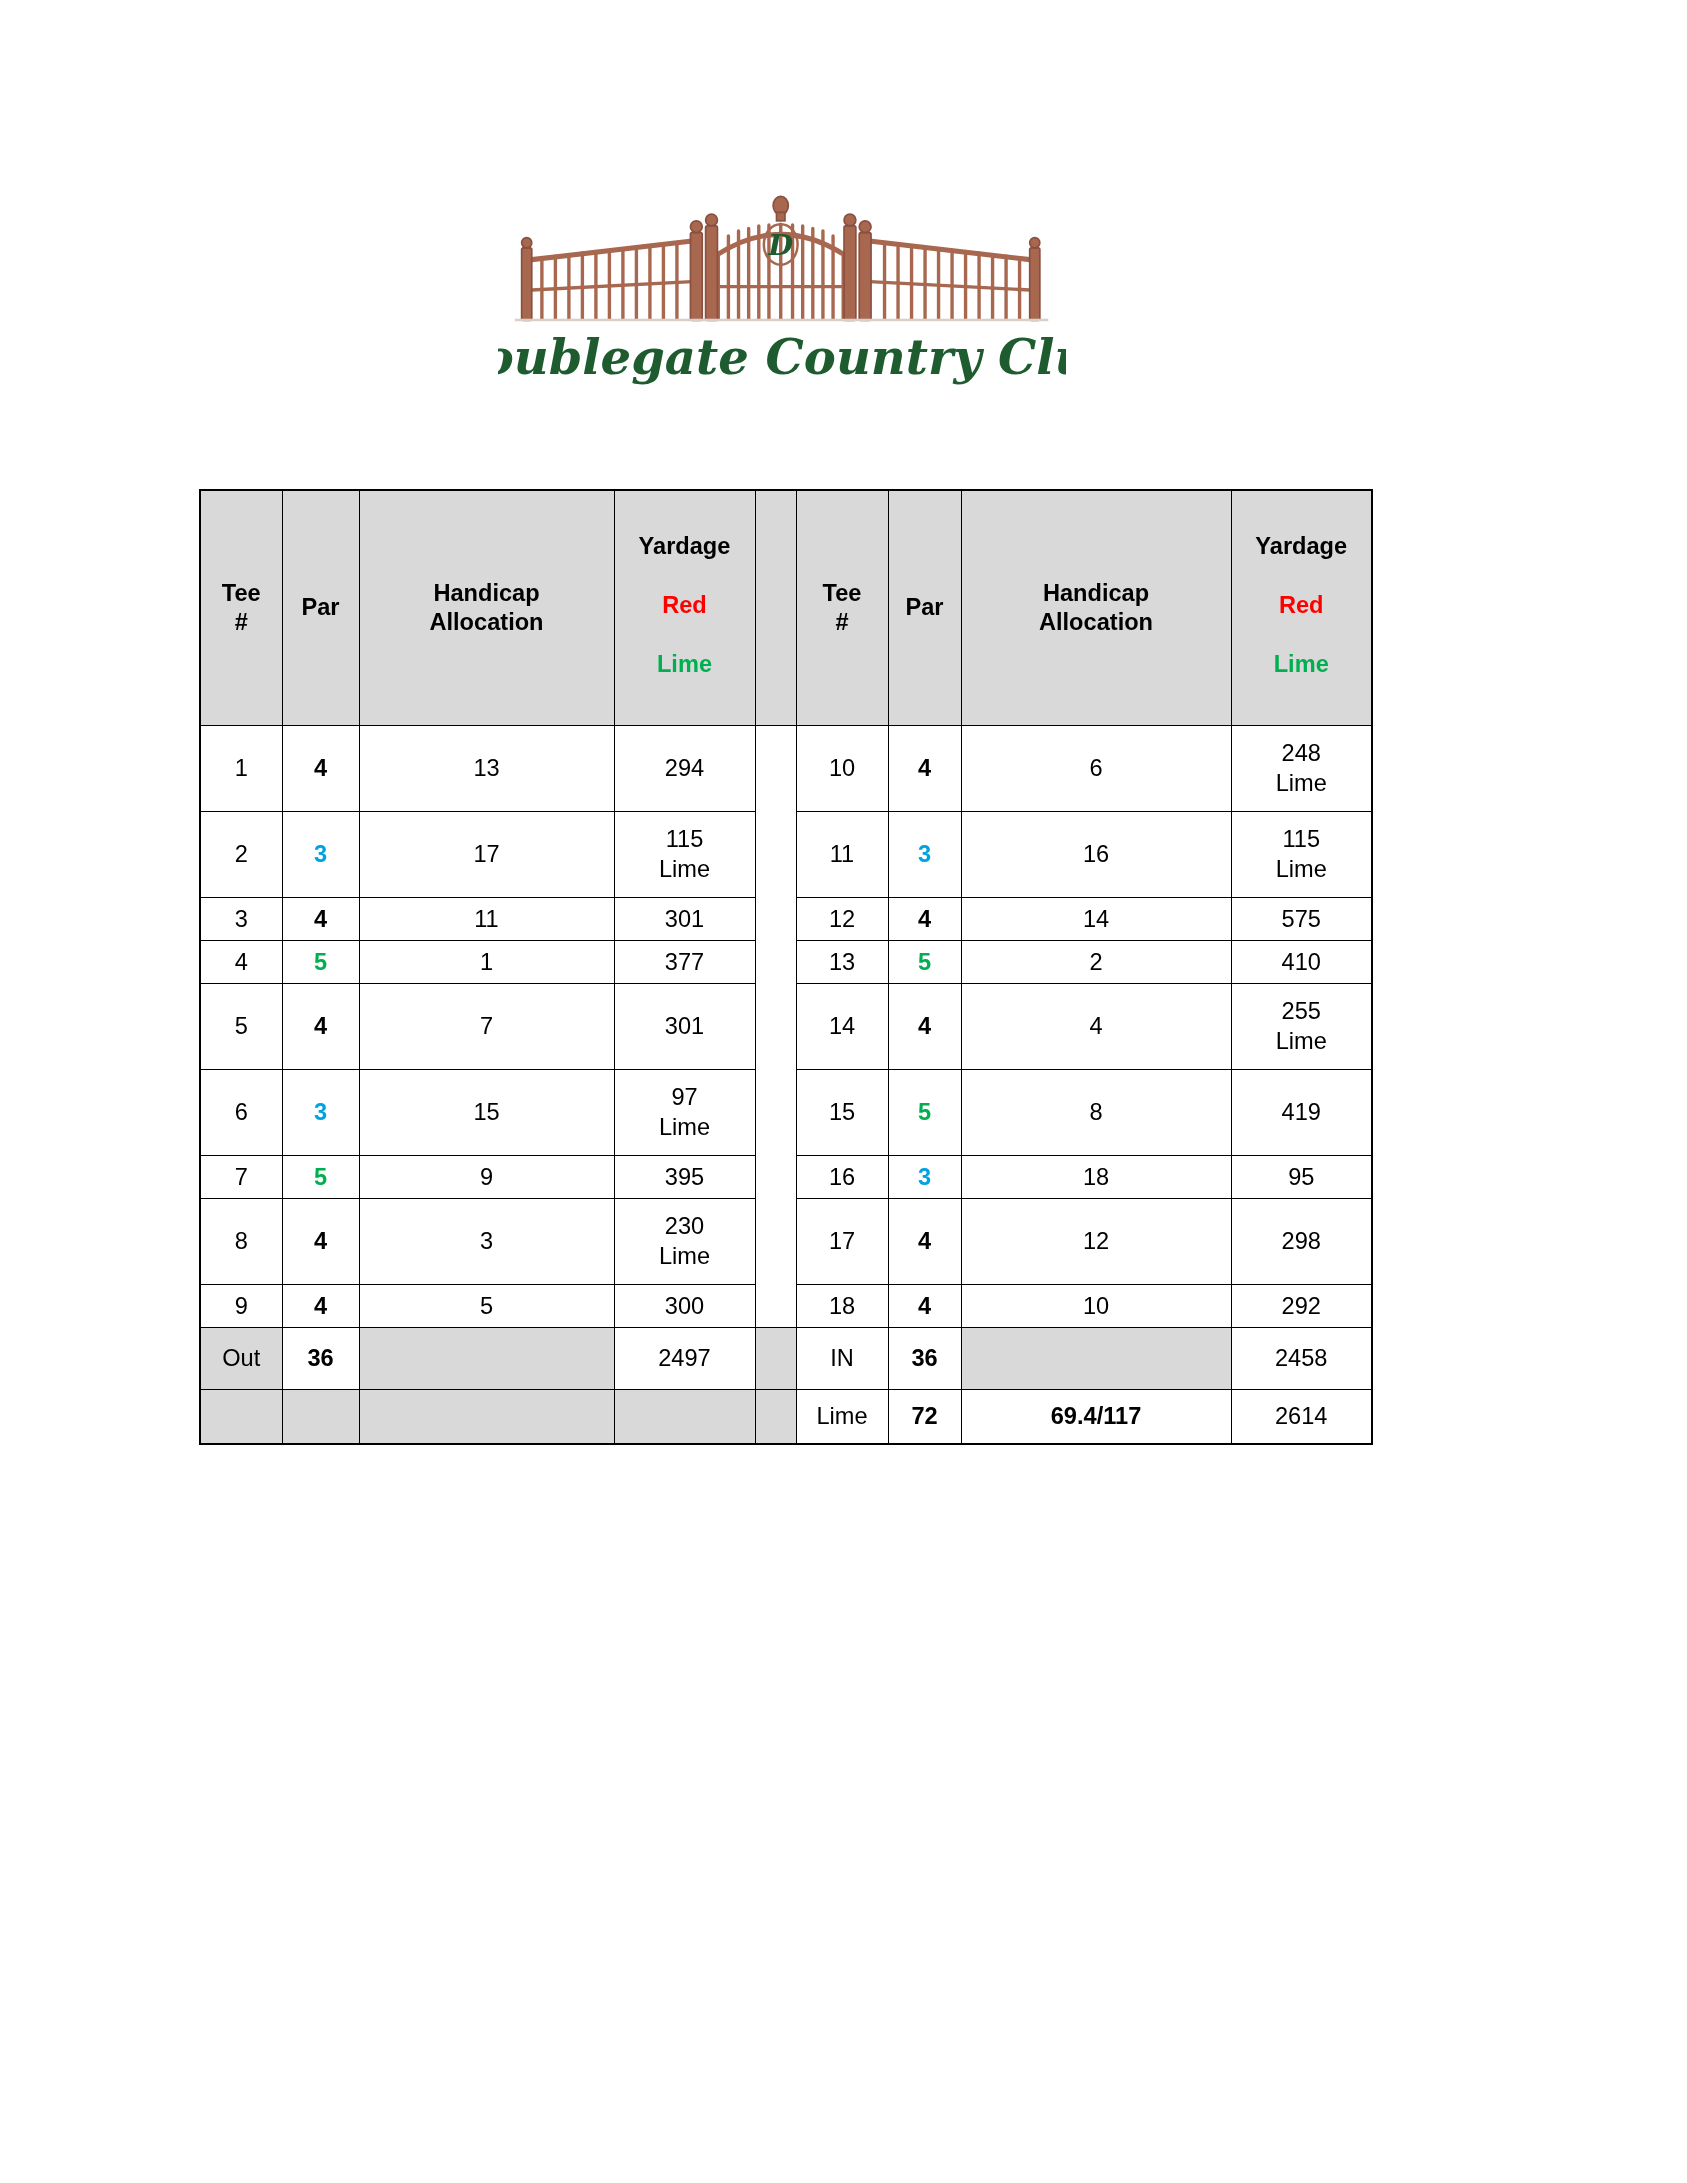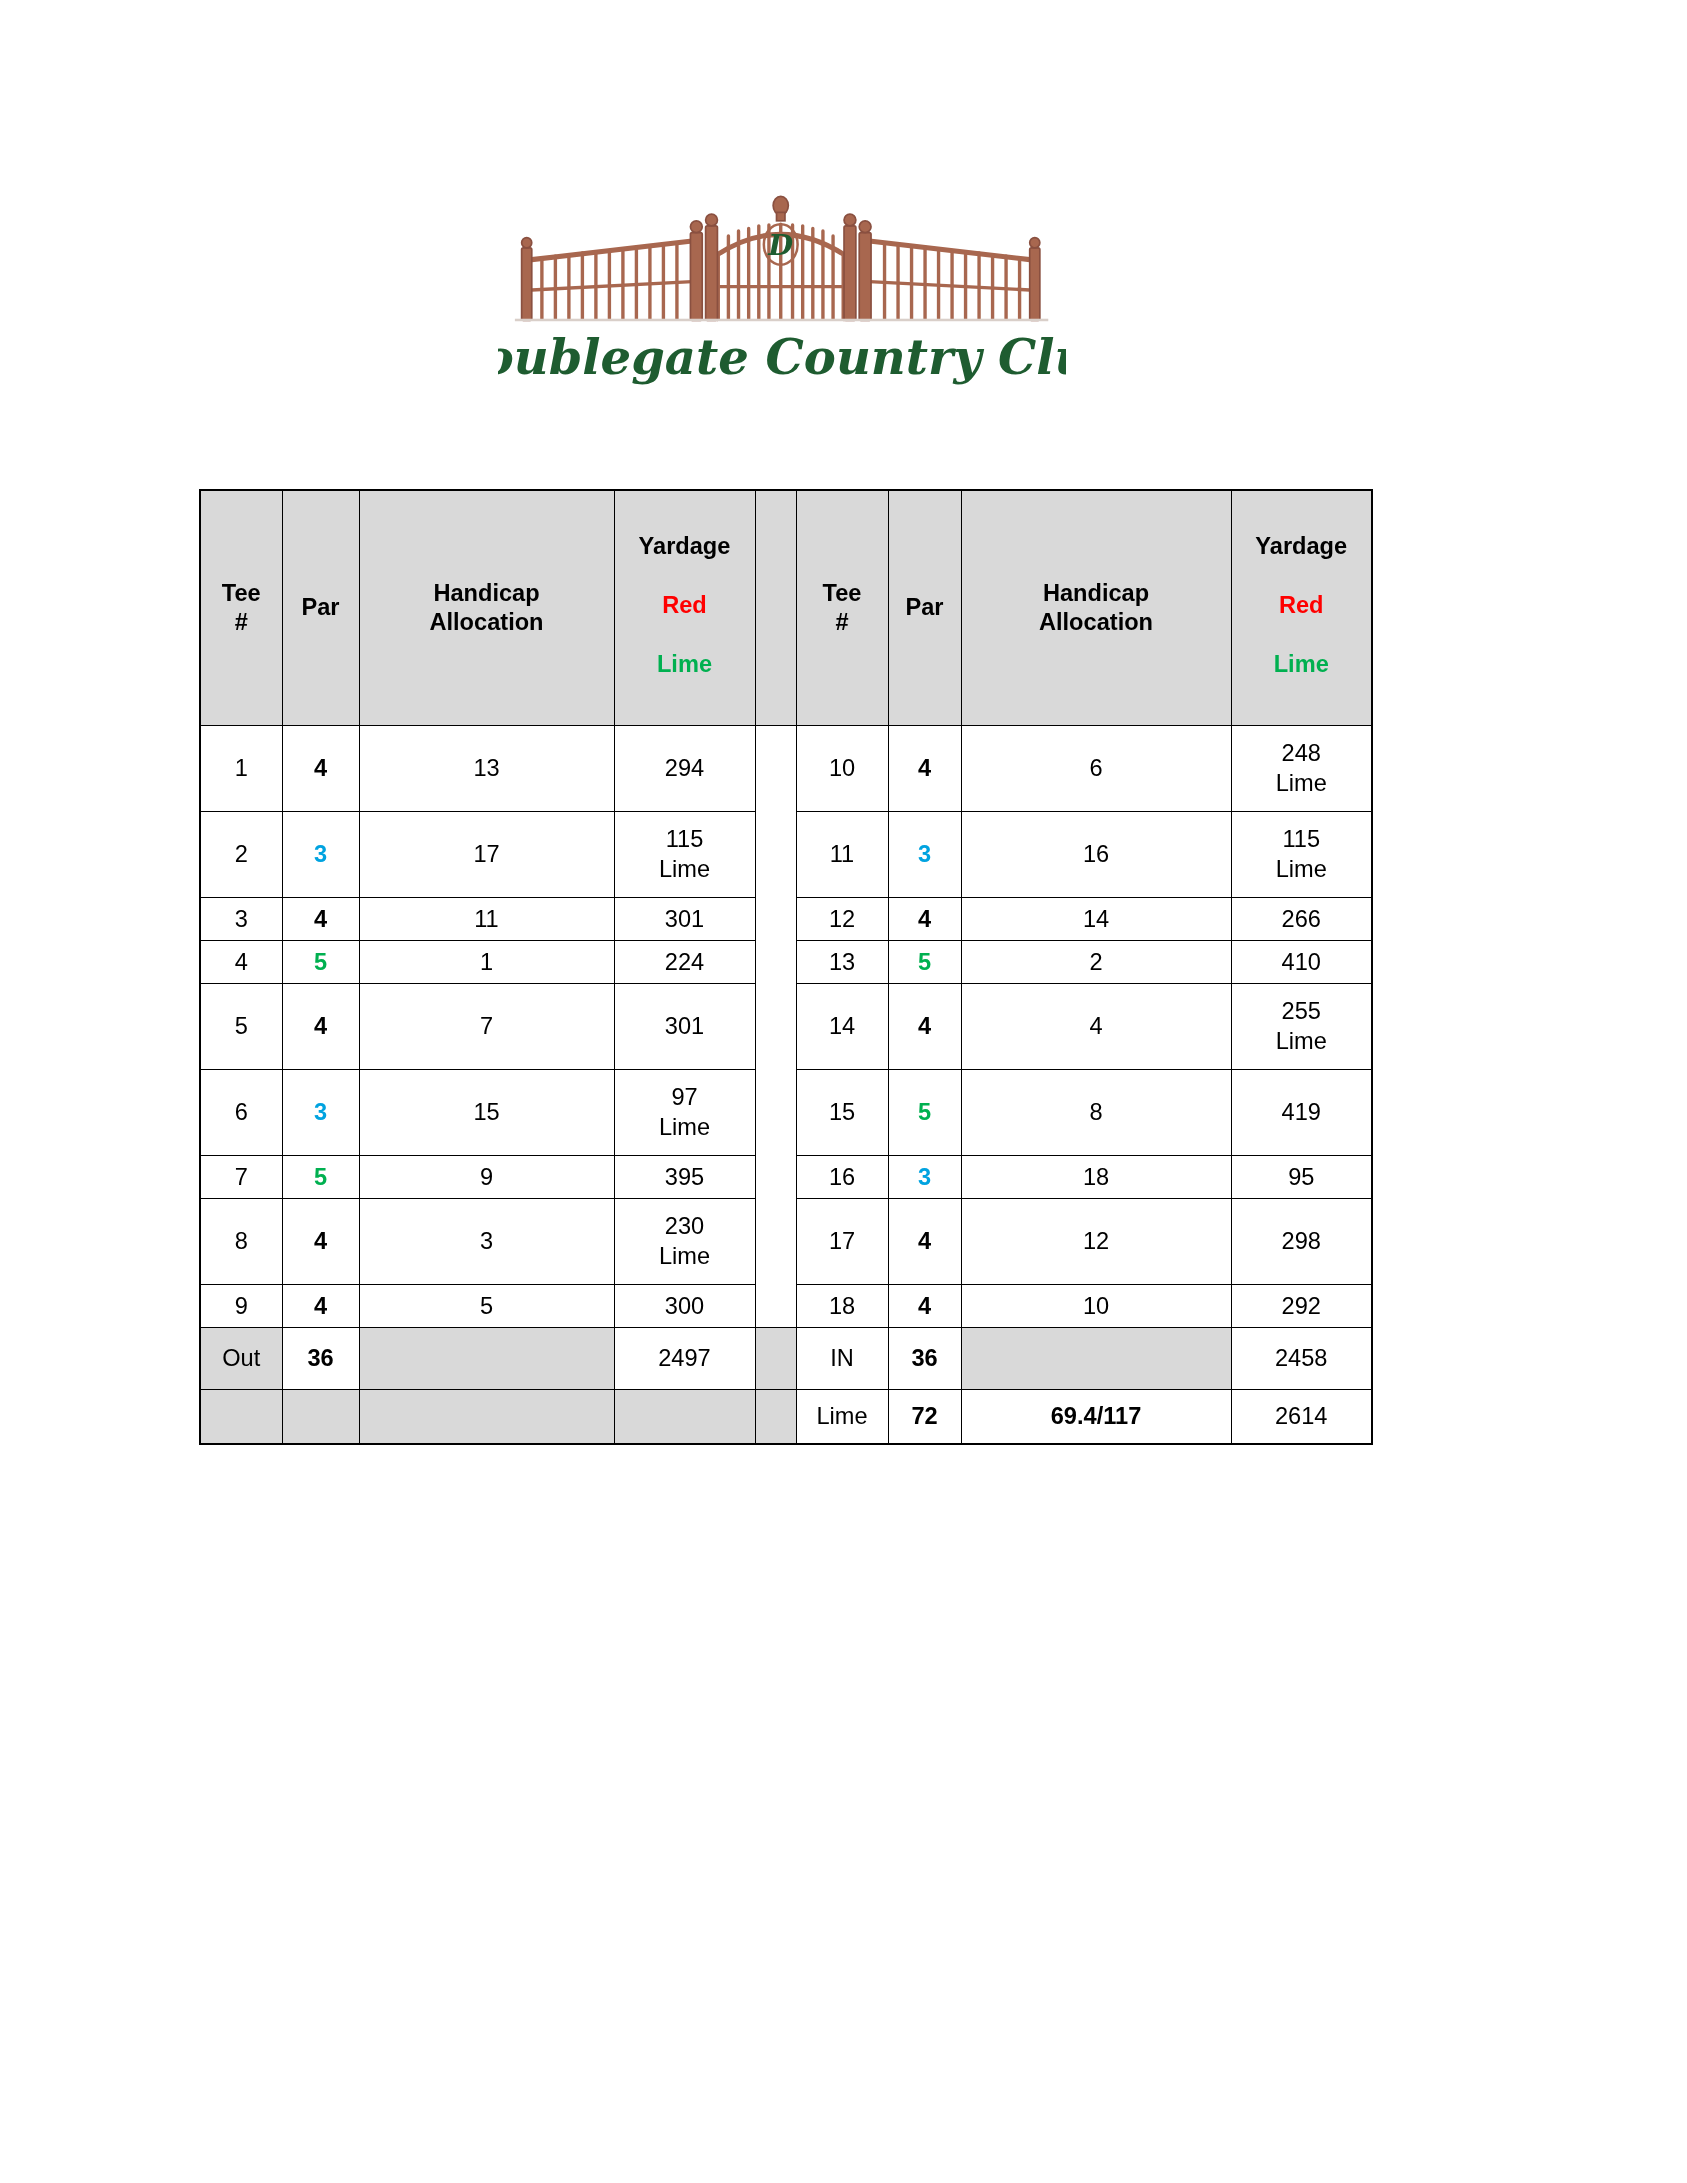--- a/index.html
+++ b/index.html
@@ -181,28 +181,28 @@
     </tr>
 
     <tr style="height:43px">
       <td>3</td>
       <td class="par">4</td>
       <td>11</td>
       <td>301</td>
       <td>12</td>
       <td class="par">4</td>
       <td>14</td>
-      <td>266</td>
+      <td>575</td>
     </tr>
 
     <tr style="height:43px">
       <td>4</td>
       <td class="par p5">5</td>
       <td>1</td>
-      <td>224</td>
+      <td>377</td>
       <td>13</td>
       <td class="par p5">5</td>
       <td>2</td>
       <td>410</td>
     </tr>
 
     <tr style="height:86px">
       <td>5</td>
       <td class="par">4</td>
       <td>7</td>

